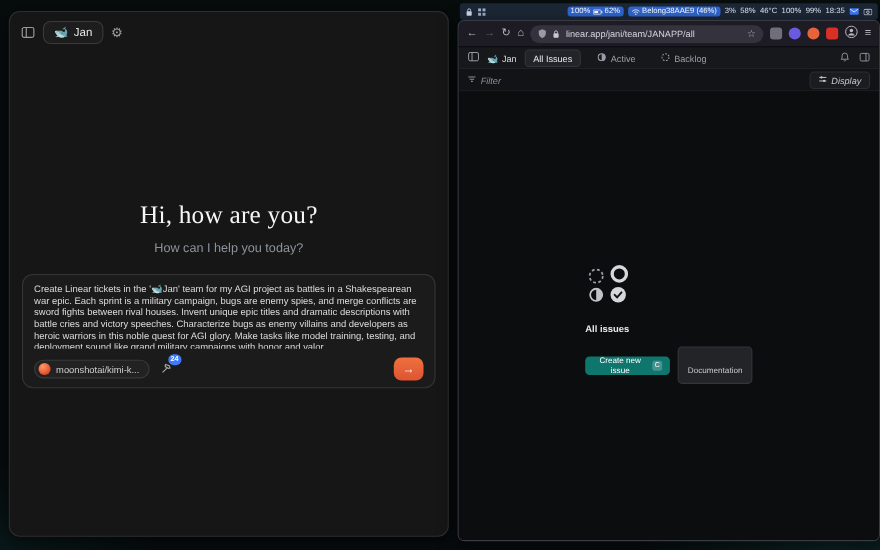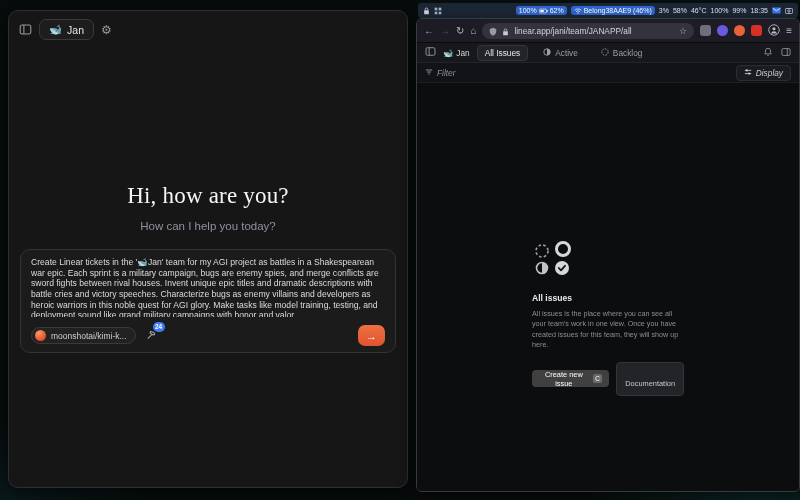--- a/index.html
+++ b/index.html
@@ -110,21 +110,21 @@
     border-radius:4px; padding:2px 7px; cursor:pointer;
   }
 
   .linear-content { position:relative; height:410px; background:#0c0d0f; }
   .empty-block { position:absolute; top:158px; left:50%; transform:translateX(-50%); width:152px; }
   .empty-title { font-size:8.6px; font-weight:bold; color:#e8e9ec; margin-top:12px; }
   .empty-desc { font-size:7.2px; line-height:1.45; color:#8a8f98; margin-top:6px; }
   .empty-actions { display:flex; align-items:center; gap:7px; margin-top:11px; }
   .create-btn {
     display:flex; align-items:center; gap:4px; border:none; cursor:pointer;
-    background:#404040; color:#fff; font-size:7.4px; border-radius:4px; height:17px; padding:0 7px;
+    background:#0f766e; color:#fff; font-size:7.4px; border-radius:4px; height:17px; padding:0 7px;
   }
   .kbd-chip { background:rgba(255,255,255,.22); border-radius:2px; font-size:6.4px; padding:0 2.5px; line-height:9px; }
   .docs-btn {
     border:1px solid #34353b; background:#232428; color:#c9cad0; cursor:pointer;
     font-size:7.4px; border-radius:4px; height:17px; padding:16px 8px;
   }
 </style>
 </head>
 <body>
 
@@ -352,21 +352,20 @@
           <svg width="48" height="36" viewBox="0 0 48 36">
             <circle cx="10" cy="10" r="6" fill="none" stroke="#9a9ea8" stroke-width="1.6" stroke-dasharray="2.6 2.2"></circle>
             <circle cx="31" cy="8" r="6.5" fill="none" stroke="#d6d7da" stroke-width="3"></circle>
             <circle cx="10" cy="27" r="5.5" fill="none" stroke="#c0c2c7" stroke-width="1.6"></circle>
             <path d="M10 21.5 A5.5 5.5 0 0 1 10 32.5 Z" fill="#c0c2c7"></path>
             <circle cx="30" cy="27" r="7" fill="#d6d7da"></circle>
             <path d="M26.8 27l2.2 2.4 4-4.6" fill="none" stroke="#141517" stroke-width="1.8" stroke-linecap="round" stroke-linejoin="round"></path>
           </svg>
         </span>
         <div class="empty-title">All issues</div>
-        <div class="empty-desc">All issues is the place where you can see all your team's work in one view. Once you have created issues for this team, they will show up here.</div>
         <div class="empty-actions">
           <button class="create-btn">
             <span>Create new issue</span>
             <span class="kbd-chip">C</span>
           </button>
           <button class="docs-btn">Documentation</button>
         </div>
       </div>
     </div>
 

